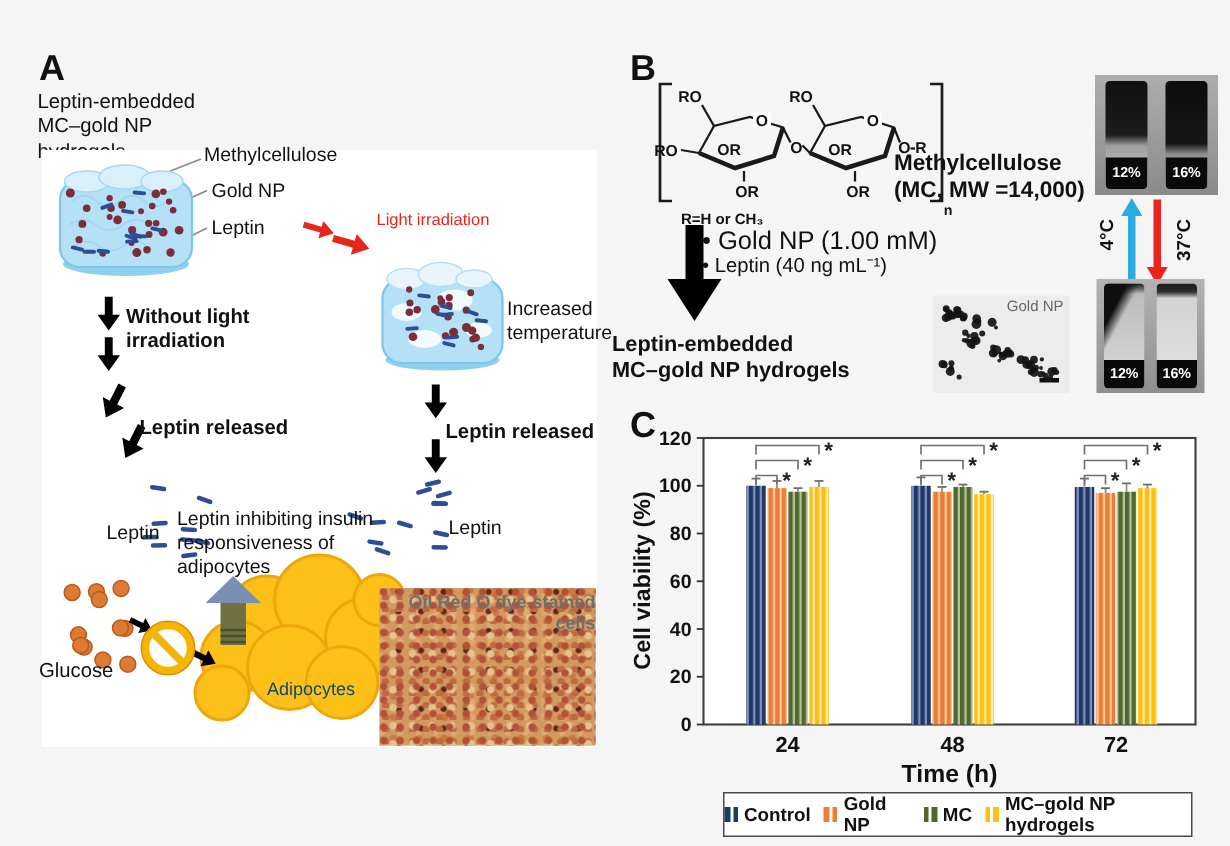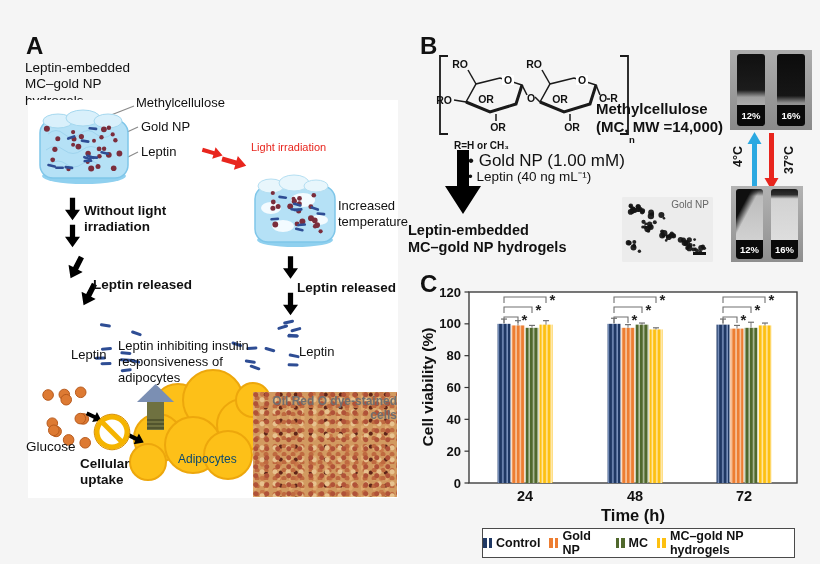--- a/index.html
+++ b/index.html
@@ -244,21 +244,20 @@
   <div class="tx" style="left:141px;top:144px;font-size:13px">Leptin</div>
   <div class="tx" style="left:251px;top:141px;font-size:11px;font-weight:500;color:#e8251d">Light irradiation</div>
   <div class="tx" style="left:338px;top:198px;width:60px;font-size:13px">Increased temperature</div>
   <div class="tx b c" style="left:84px;top:203px;width:84px;font-size:13.5px">Without light irradiation</div>
   <div class="tx b" style="left:93px;top:277px;font-size:13.5px">Leptin released</div>
   <div class="tx b" style="left:297px;top:280px;font-size:13.5px">Leptin released</div>
   <div class="tx" style="left:71px;top:347px;font-size:13px">Leptin</div>
   <div class="tx" style="left:118px;top:338px;width:134px;font-size:13px">Leptin inhibiting insulin responsiveness of adipocytes</div>
   <div class="tx" style="left:299px;top:344px;font-size:13px">Leptin</div>
   <div class="tx" style="left:26px;top:439px;font-size:13.5px">Glucose</div>
-  <div class="tx b c" style="left:80px;top:456px;width:66px;font-size:13.5px">Cellular uptake</div>
   <div class="tx" style="left:178px;top:452px;font-size:12px;color:#0c4a6e">Adipocytes</div>
 
   <div class="micrograph" style="left:253px;top:392px;width:144px;height:105px">
     <div class="micro-cap">Oil Red O dye-stained cells</div>
   </div>
 
 
   <div class="panel-label" style="left:420px;top:32px">B</div>
 
   <svg class="abs" style="left:428px;top:44px" width="216" height="112" viewBox="0 0 216 112">

